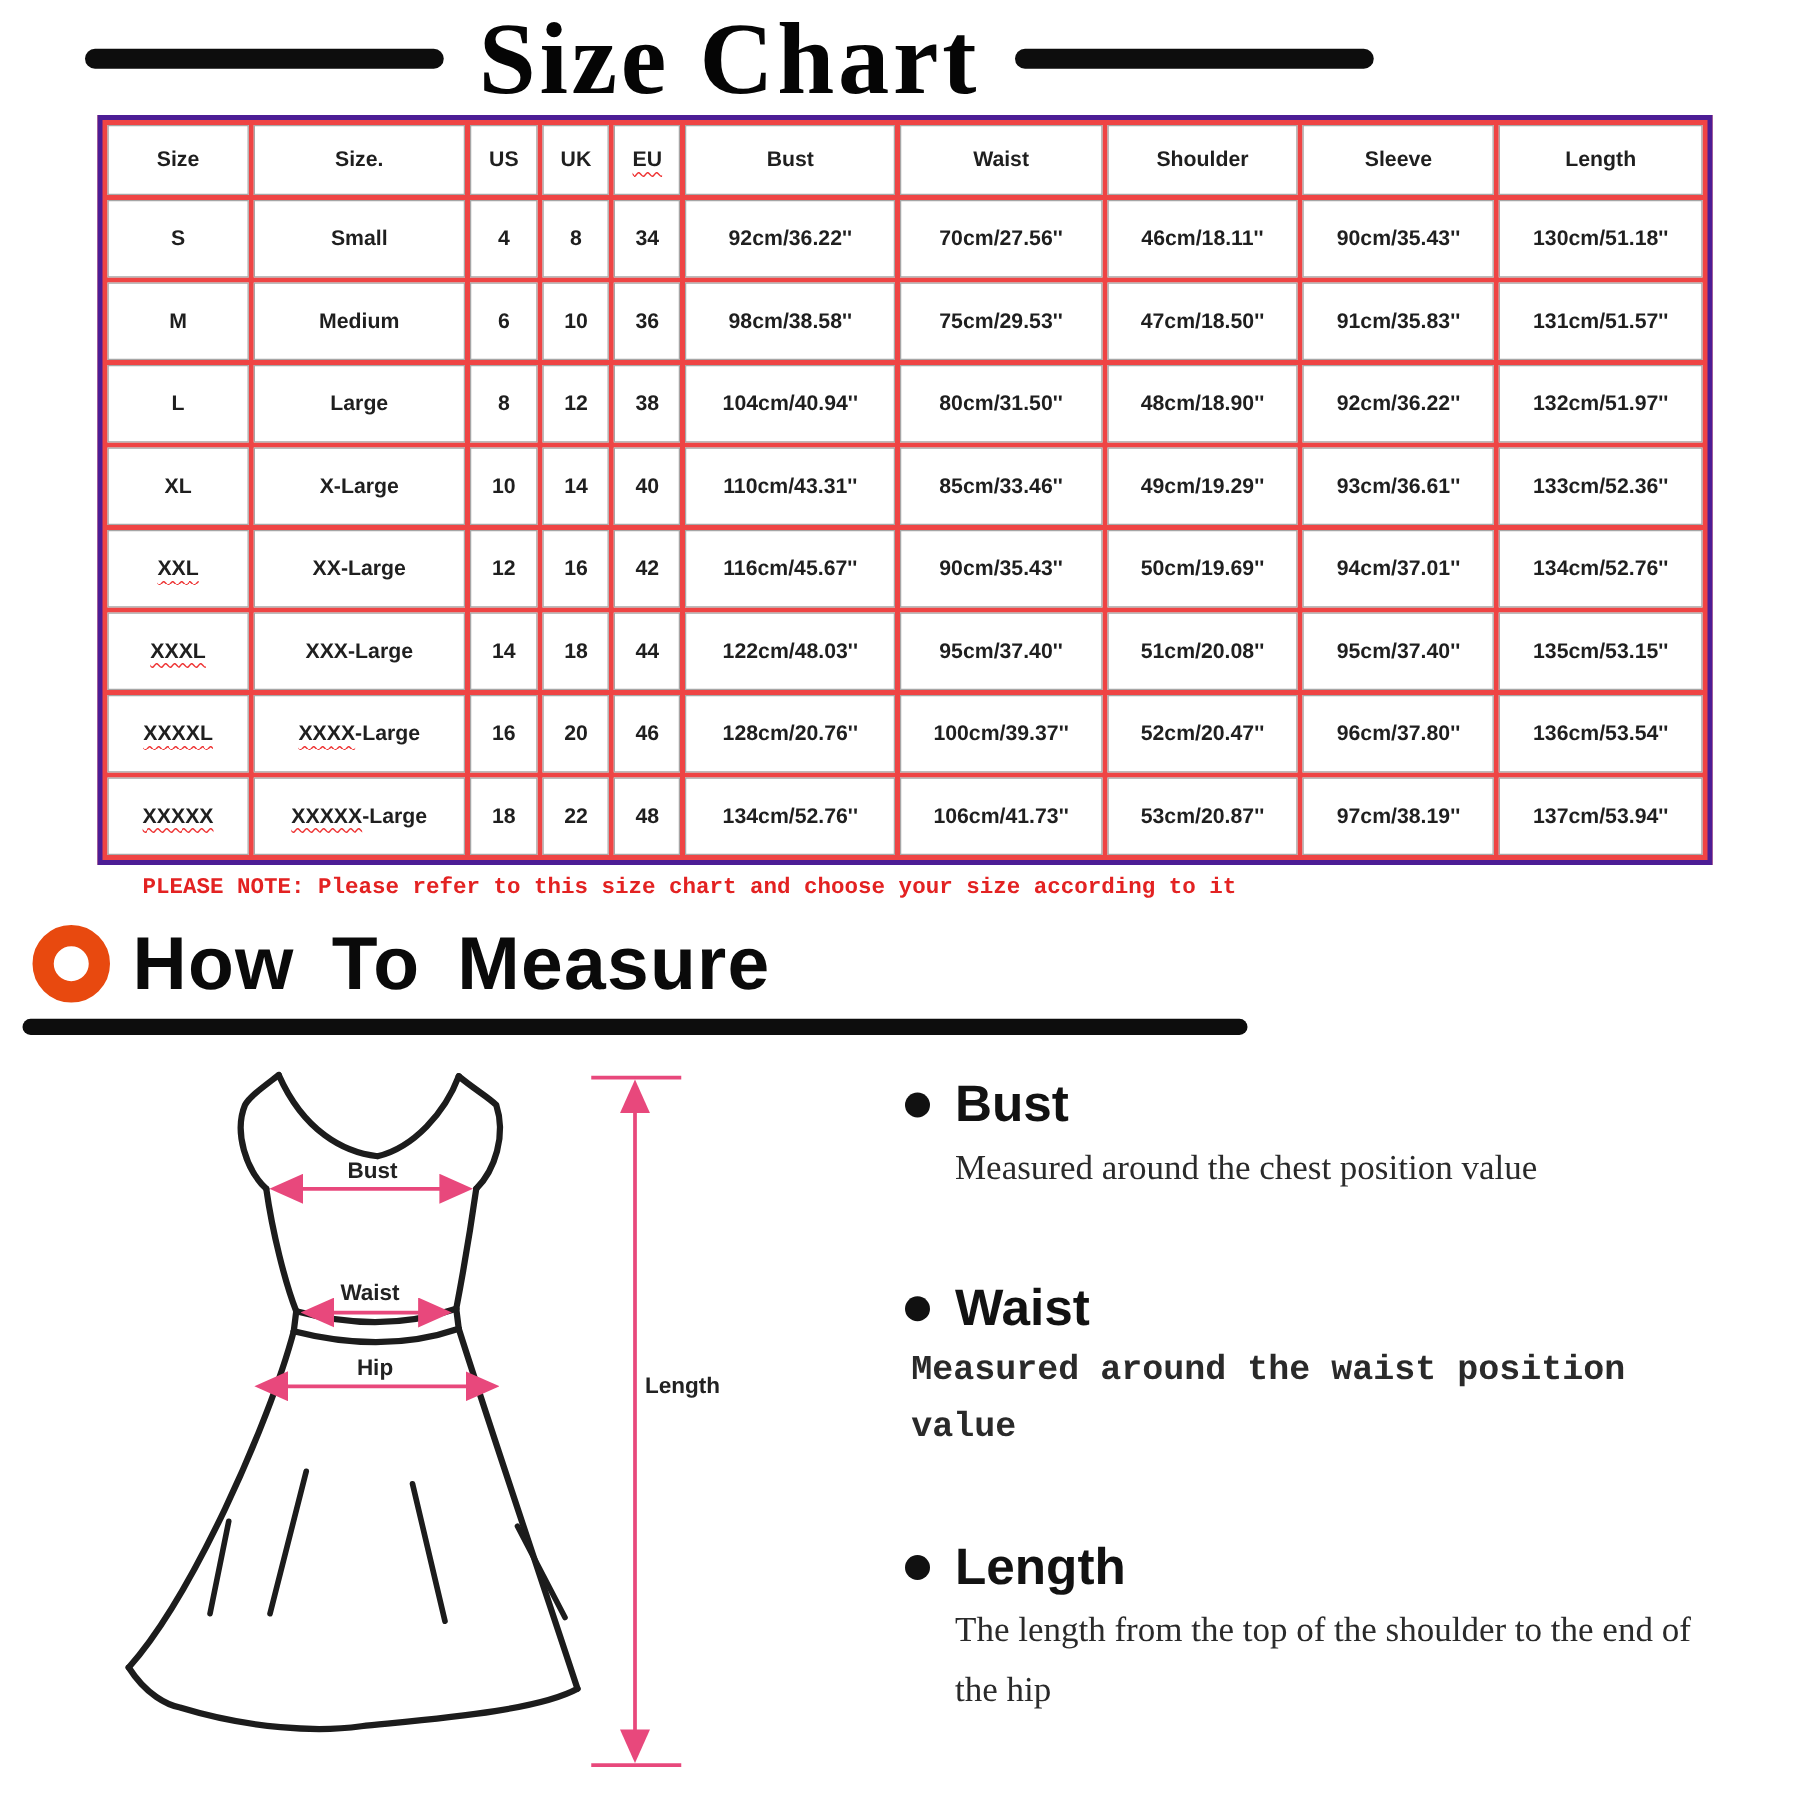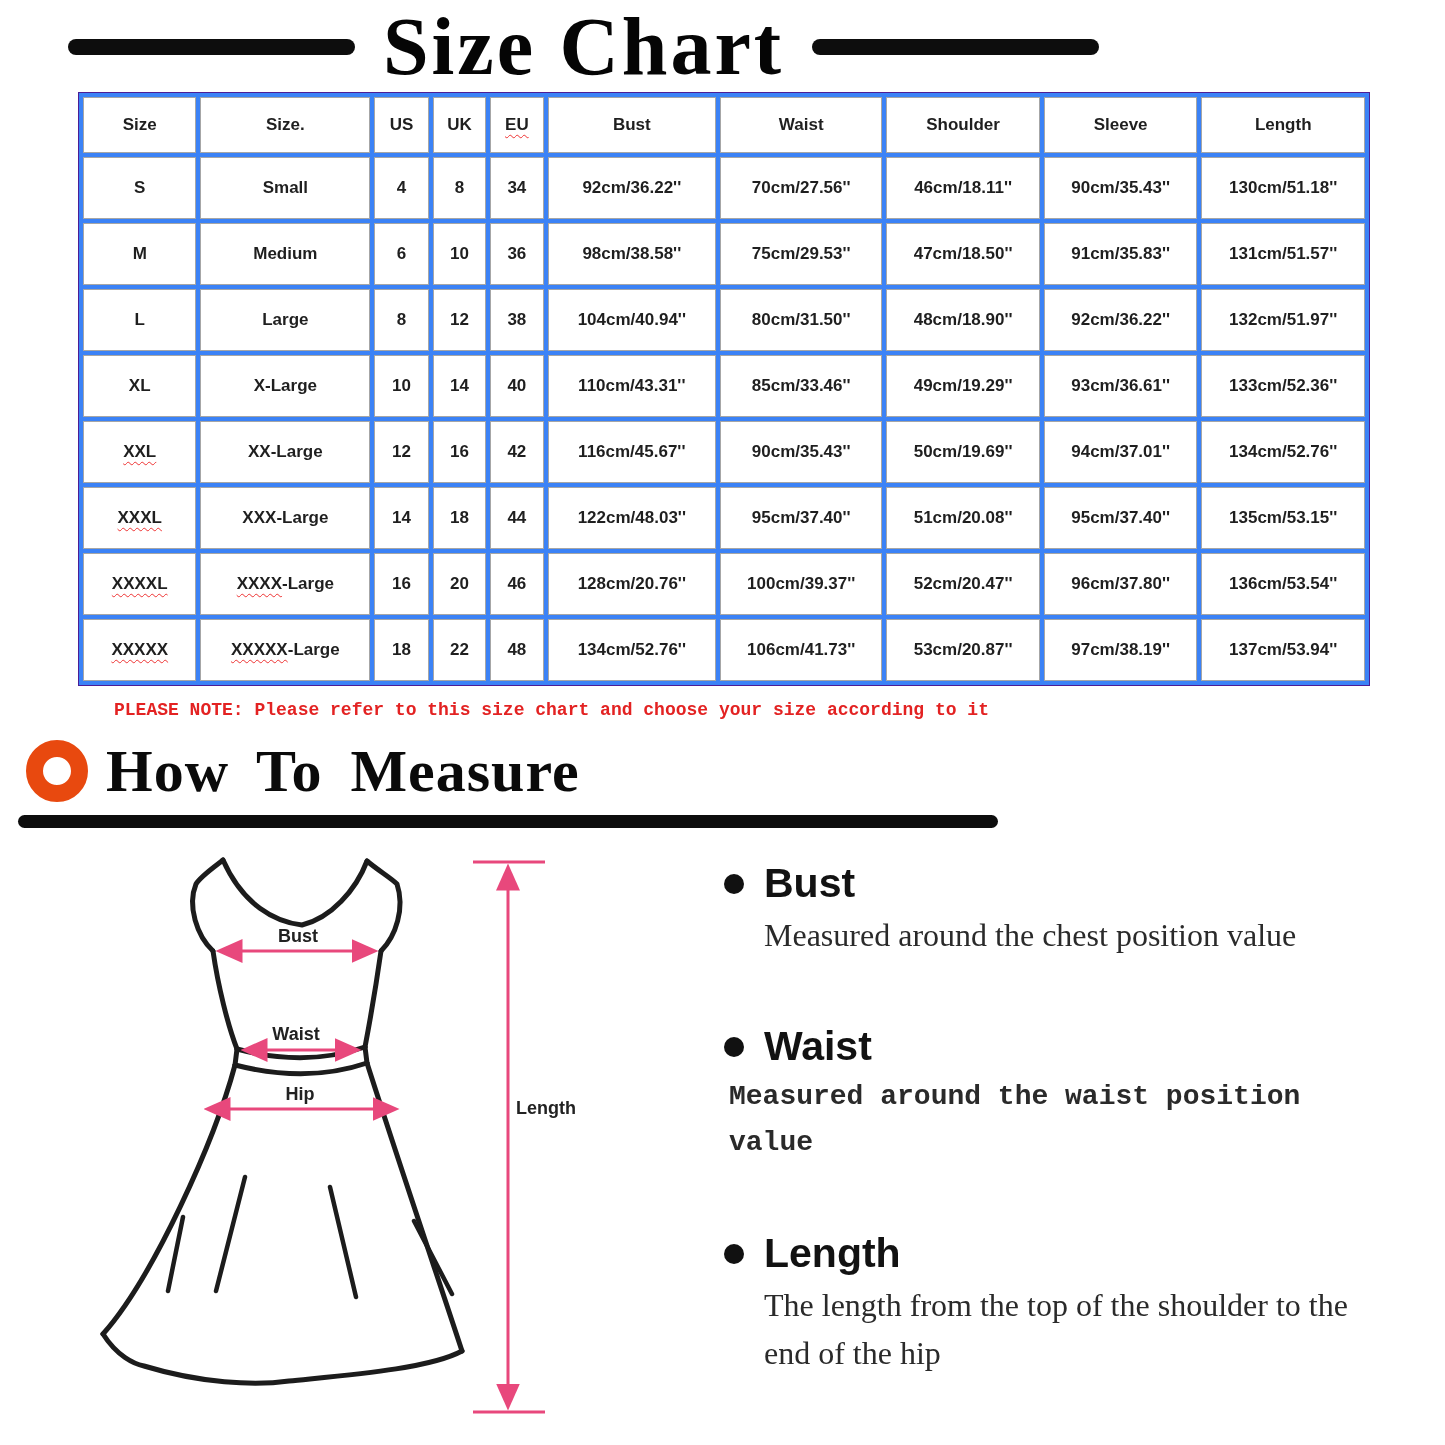--- a/index.html
+++ b/index.html
@@ -10,56 +10,56 @@
   .title-band{position:absolute;top:6px;left:0;width:1151px;display:flex;align-items:center;}
   .title-bar{height:16px;background:#0d0d0d;border-radius:9px;flex:1;}
   .title-bar.left{margin-left:68px;margin-right:28px;}
   .title-bar.right{margin-left:28px;margin-right:52px;}
   .main-title{font-family:"Liberation Serif",serif;font-weight:bold;font-size:82px;
               letter-spacing:3px;color:#050505;white-space:nowrap;line-height:1.0;}
 
   
   .table-wrap{position:absolute;left:78px;top:92px;width:1292px;}
   table.size-table{width:100%;border-collapse:separate;border-spacing:4px;
-                   border:1px solid #4c1d95;background:#3b82f6;table-layout:fixed;}
+                   border:4px solid #4c1d95;background:#ef4444;table-layout:fixed;}
   table.size-table th,table.size-table td{
       border:1px solid #a6a6a6;background:#fff;text-align:center;vertical-align:middle;
       font-weight:bold;font-size:17px;color:#1f1f1f;padding:0;}
   table.size-table th{height:54px;}
   table.size-table td{height:60px;}
   .c0{width:8.9%}.c1{width:13.4%}.c2{width:4.2%}.c3{width:4.1%}.c4{width:4.1%}
   .c5{width:13.3%}.c6{width:12.8%}.c7{width:12.1%}.c8{width:12.1%}.c9{width:12.9%}
   .wavy{text-decoration-line:underline;text-decoration-style:wavy;
         text-decoration-color:#ee3333;text-decoration-thickness:1px;text-underline-offset:4px;}
 
   
   .note{position:absolute;left:114px;top:700px;font-family:"Liberation Mono",monospace;
         font-weight:bold;font-size:18px;color:#e32222;white-space:nowrap;letter-spacing:0px;}
 
   
-  .htm-head{position:absolute;left:26px;top:740px;display:flex;align-items:center;gap:18px;font-family:Liberation Serif, serif;}
+  .htm-head{position:absolute;left:26px;top:740px;display:flex;align-items:center;gap:18px;}
   .donut{width:62px;height:62px;border-radius:50%;border:17px solid #e8490f;
          box-sizing:border-box;background:#fff;flex:0 0 auto;}
   .htm-title{font-size:60px;font-weight:bold;color:#0a0a0a;letter-spacing:1px;
              word-spacing:12px;white-space:nowrap;line-height:1;}
   .htm-rule{position:absolute;left:18px;top:815px;width:980px;height:13px;
             background:#0d0d0d;border-radius:7px;}
 
   
   .diagram{position:absolute;left:40px;top:850px;width:620px;height:600px;}
 
   
   .measure-list{position:absolute;left:712px;top:860px;width:660px;}
   .measure-item{margin-bottom:64px;}
   .mi-head{display:flex;align-items:center;}
   .bullet-icon{width:20px;height:20px;border-radius:50%;background:#111;
                margin-left:12px;margin-right:20px;flex:0 0 auto;}
   .mi-title{font-size:41px;font-weight:bold;color:#121212;line-height:1.15;}
   .mi-desc{margin-left:52px;margin-top:4px;color:#2a2a2a;width:590px;}
-  .mi-desc.serif{font-family:"Liberation Serif",serif;font-size:32px;line-height:48px;}
+  .mi-desc.serif{font-family:"Liberation Serif",serif;font-size:28px;line-height:48px;}
   .mi-desc.mono{font-family:"Liberation Mono",monospace;font-size:28px;line-height:46px;font-weight:bold;margin-left:17px;}
 </style>
 </head>
 <body>
 
 <div class="page">
 
   <div class="title-band">
     <div class="title-bar left"></div>
     <div class="main-title">Size Chart</div>

